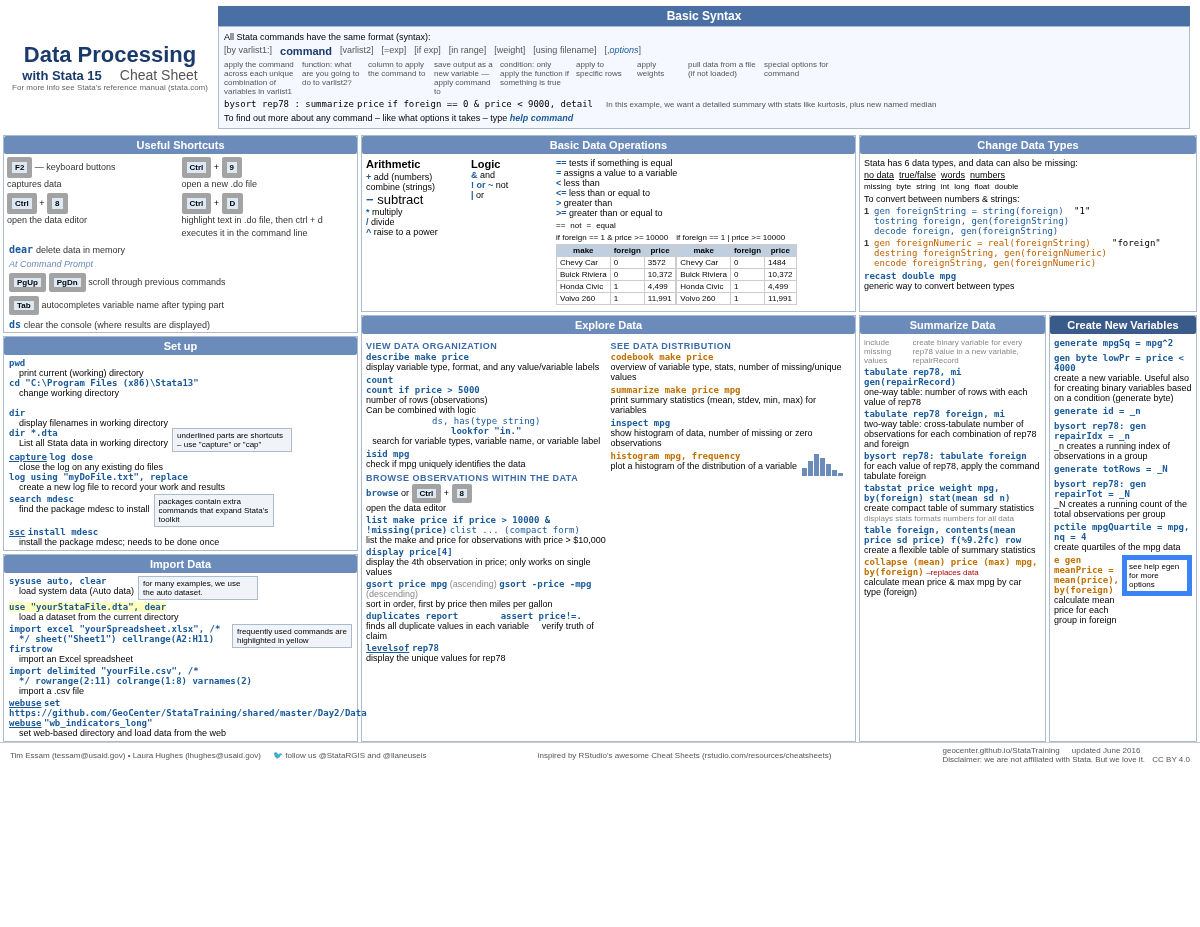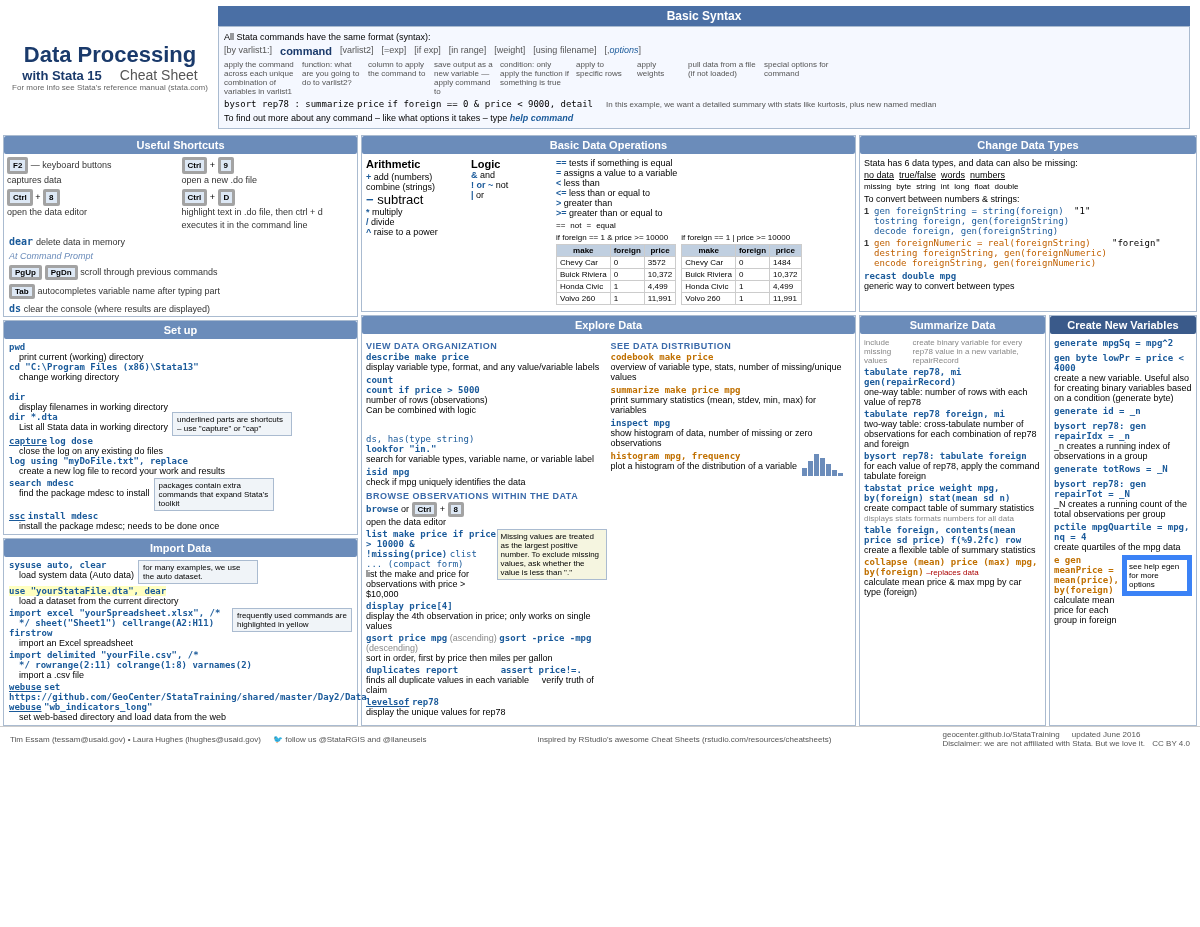--- a/index.html
+++ b/index.html
@@ -204,21 +204,21 @@
     .bold { font-weight: bold; }
     .orange { color: #c06000; }
     .red { color: #aa0000; }
     .gray { color: #888; }
     .underline { text-decoration: underline; }
     .help-cmd { color: #1a5a9a; font-style: italic; font-weight: bold; }
     
     .kbd {
       display: inline-block;
       background: #dde8f5;
-      border: 3px solid #a3a3a3;
+      border: 5px solid #a3a3a3;
       border-radius: 2px;
       padding: 0 3px;
       font-size: 8px;
       font-weight: bold;
     }
     .indent { padding-left: 10px; }
   </style>
 </head>
 <body>
 
@@ -451,21 +451,21 @@
               <div style="font-size:9px;"><span class="blue-text">&lt;=</span> less than or equal to</div>
               <div style="font-size:9px;"><span class="blue-text">&gt;</span> greater than</div>
               <div style="font-size:9px;"><span class="blue-text">&gt;=</span> greater than or equal to</div>
               <div style="margin-top:3px; font-size:8px; display:flex; gap:5px;">
                 <span>==</span>
                 <span>not</span>
                 <span>=</span>
                 <span>equal</span>
               </div>
 
-              <div style="display:flex; gap:5px; margin-top:3px;">
+              <div style="display:flex; margin-top:3px;">
                 <div>
                   <div style="font-size:8px;">if foreign == 1 &amp; price &gt;= 10000</div>
                   <table class="mini-table">
                     <tbody>
                         <tr>
                           <th>make</th>
                           <th>foreign</th>
                           <th>price</th>
                         </tr>
                     <tr>
@@ -591,40 +591,39 @@
                 <span class="mono cmd-blue bold">describe make price</span><br>
                 <span>display variable type, format, and any value/variable labels</span>
               </div>
               <div style="margin-top:3px;">
                 <span class="mono cmd-blue bold">count</span><br>
                 <div>
                   <span class="mono cmd-blue bold">count if price &gt; 5000</span><br>
                   <span>number of rows (observations)<br>Can be combined with logic</span>
                 </div>
               </div>
-              <div style="margin-top:19px;">
+              <div style="margin-top:1px;text-align:center;">
                 <span class="mono cmd-blue">ds, has(type string)</span><br>
                 <span class="mono cmd-blue bold">lookfor "in."</span><br>
                 <span>search for variable types, variable name, or variable label</span>
               </div>
               <div style="margin-top:3px;">
                 <span class="mono cmd-blue bold">isid mpg</span><br>
                 <span>check if mpg uniquely identifies the data</span>
               </div>
 
               <div style="margin-top:4px;">
                 <div class="sub-section-header">Browse Observations within the Data</div>
                 <div>
                   <span class="mono cmd-blue bold">browse</span>
                   <span> or </span>
                   <span class="kbd">Ctrl</span> + <span class="kbd">8</span><br>
                   <span>open the data editor</span>
                 </div>
                 <div style="margin-top:2px;">
-                  <div style="border:1px solid #aabbd0; background:#f5f5e0; padding:2px 3px; font-size:8px; float:right; max-width:110px;">Missing values are treated as the largest positive number. To exclude missing values, ask whether the value is less than "."</div>
                   <span class="mono cmd-blue bold">list make price if price &gt; 10000 &amp; !missing(price)</span>
                   <span class="mono cmd-blue"> clist ... (compact form)</span><br>
                   <span>list the make and price for observations with price &gt; $10,000</span>
                 </div>
                 <div style="margin-top:2px; clear:both;">
                   <span class="mono cmd-blue bold">display price[4]</span><br>
                   <span>display the 4th observation in price; only works on single values</span>
                 </div>
                 <div style="margin-top:2px;">
                   <span class="mono cmd-blue bold">gsort price mpg</span>

